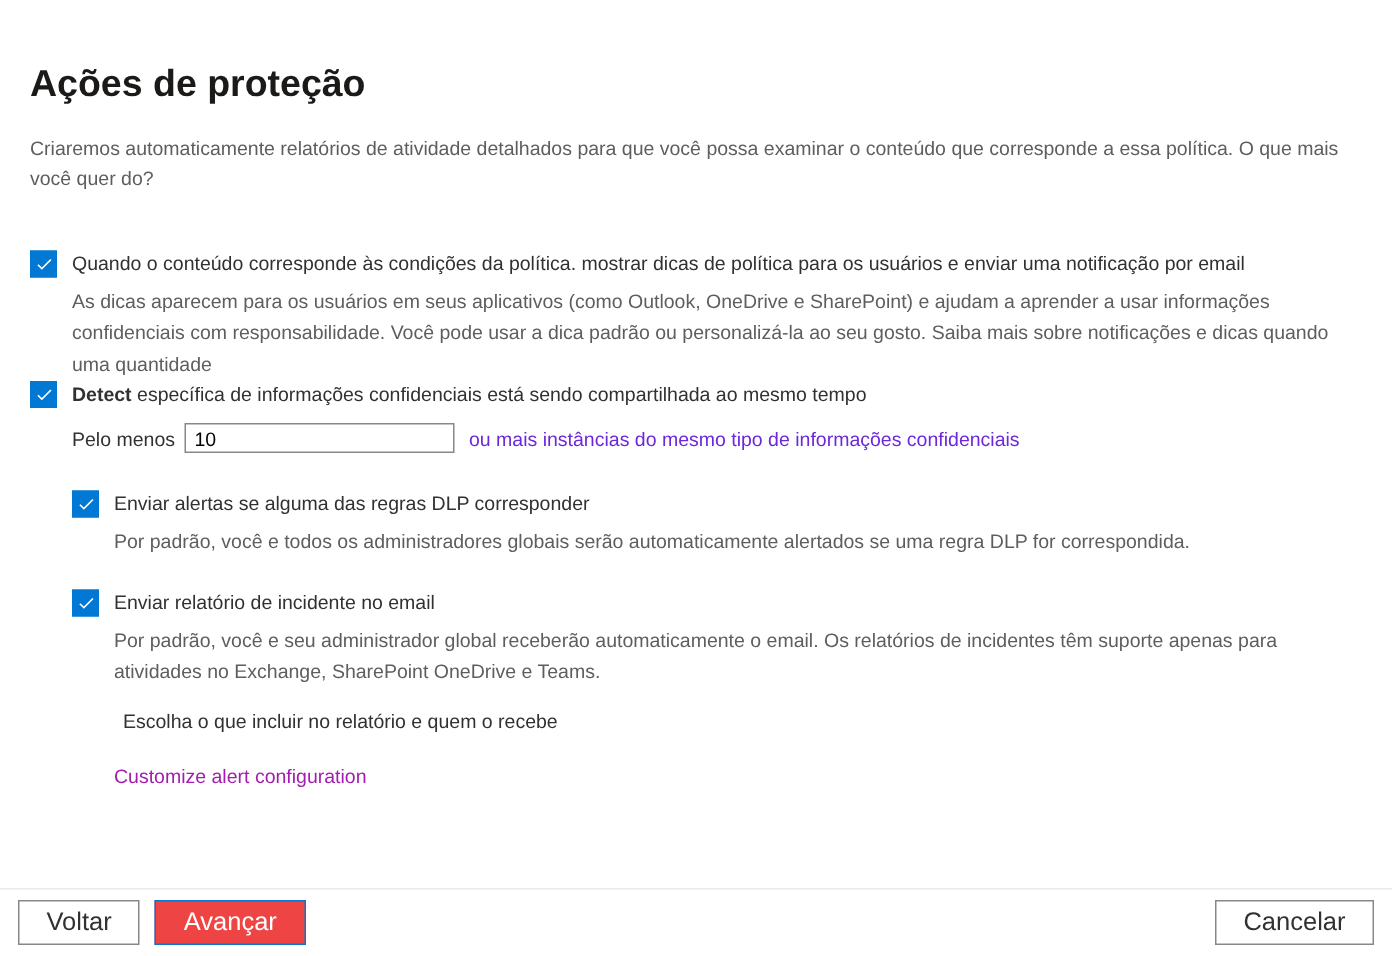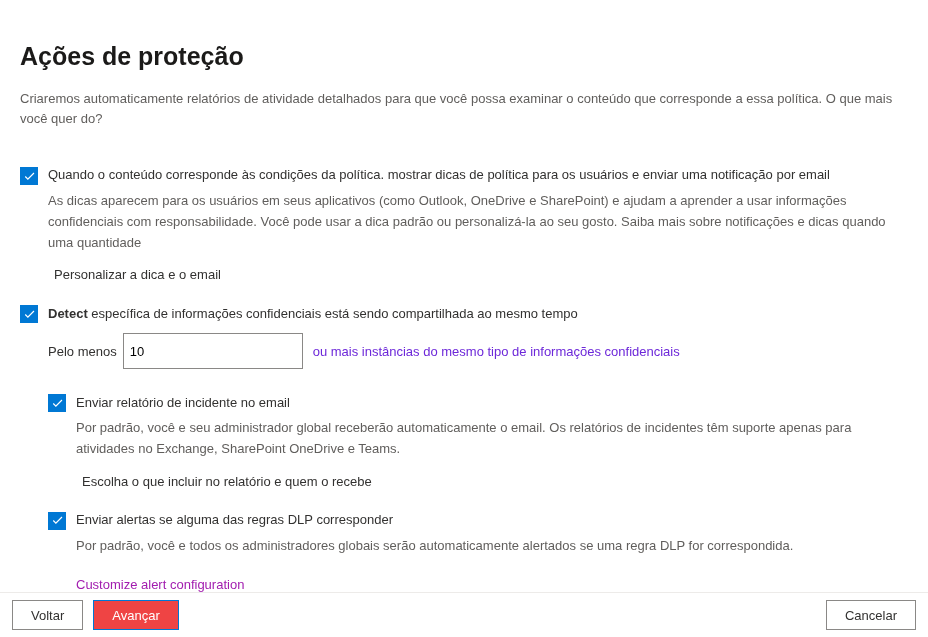--- a/index.html
+++ b/index.html
@@ -26,21 +26,21 @@
       margin-top: 26px;
     }
     .page-desc {
       font-size: 13px;
       color: #605e5c;
       line-height: 1.5;
       margin-bottom: 38px;
     }
     .option-row {
       display: flex;
-      align-items: center;
+      align-items: flex-end;
       margin-bottom: 4px;
     }
     .checkbox {
       width: 18px;
       height: 18px;
       border: 1px solid #0078d4;
       background: #0078d4;
       display: inline-flex;
       align-items: center;
       justify-content: center;
@@ -72,21 +72,21 @@
     .al-row {
       display: flex;
       align-items: center;
       margin-left: 28px;
       margin-top: 10px;
       margin-bottom: 24px;
     }
     .al-pre { font-size: 13px; color: #323130; margin-right: 6px; }
     .al-input {
       width: 180px;
-      height: 36px;
+      height: 20px;
       border: 1px solid #8a8886;
       font-size: 13px;
       padding: 0 6px;
       margin-right: 10px;
       font-family: inherit;
     }
     .al-post { font-size: 13px; color: #6d28d9; }
     .nested { margin-left: 28px; margin-bottom: 20px; }
     .nested .sub-desc { margin-left: 28px; }
     .nested .link-like { margin-left: 34px; }
@@ -101,21 +101,21 @@
       left: 0; right: 0; bottom: 0;
       height: 45px;
       border-top: 1px solid #edebe9;
       background: #ffffff;
       display: flex;
       align-items: center;
       padding: 0 12px;
     }
     .btn {
       font-family: inherit;
-      font-size: 13px;
+      font-size: 17px;
       height: 30px;
       padding: 0 18px;
       border: 1px solid #8a8886;
       background: #ffffff;
       color: #323130;
       cursor: pointer;
     }
     .btn.primary {
       background: #ef4444;
       border-color: #0078d4;
@@ -133,21 +133,20 @@
 
   <div class="option-row">
     <span class="checkbox">
       <svg viewBox="0 0 16 16">
           <path d="M6 10.2 3.3 7.5l-1 1L6 12.2l8-8-1-1z" fill="#fff"></path>
         </svg>
     </span>
     <span class="option-label">Quando o conteúdo corresponde às condições da política. mostrar dicas de política para os usuários e enviar uma notificação por email</span>
   </div>
   <div class="sub-desc">As dicas aparecem para os usuários em seus aplicativos (como Outlook, OneDrive e SharePoint) e ajudam a aprender a usar informações confidenciais com responsabilidade. Você pode usar a dica padrão ou personalizá-la ao seu gosto. Saiba mais sobre notificações e dicas quando uma quantidade</div>
-  <div class="link-like">Personalizar a dica e o email</div>
 
   <div class="option-row">
     <span class="checkbox">
       <svg viewBox="0 0 16 16">
           <path d="M6 10.2 3.3 7.5l-1 1L6 12.2l8-8-1-1z" fill="#fff"></path>
         </svg>
     </span>
     <span class="option-label">
       <span class="bold-word">Detect</span><span> específica de informações confidenciais está sendo compartilhada ao mesmo tempo</span>
     </span>
@@ -158,36 +157,36 @@
     <span class="al-post">ou mais instâncias do mesmo tipo de informações confidenciais</span>
   </div>
 
   <div class="nested">
     <div class="option-row">
       <span class="checkbox">
         <svg viewBox="0 0 16 16">
             <path d="M6 10.2 3.3 7.5l-1 1L6 12.2l8-8-1-1z" fill="#fff"></path>
           </svg>
       </span>
-      <span class="option-label">Enviar relatório de incidente no email</span>
+      <span class="option-label">Enviar alertas se alguma das regras DLP corresponder</span>
     </div>
-    <div class="sub-desc">Por padrão, você e seu administrador global receberão automaticamente o email. Os relatórios de incidentes têm suporte apenas para atividades no Exchange, SharePoint OneDrive e Teams.</div>
-    <div class="link-like">Escolha o que incluir no relatório e quem o recebe</div>
+    <div class="sub-desc">Por padrão, você e todos os administradores globais serão automaticamente alertados se uma regra DLP for correspondida.</div>
   </div>
 
   <div class="nested">
     <div class="option-row">
       <span class="checkbox">
         <svg viewBox="0 0 16 16">
             <path d="M6 10.2 3.3 7.5l-1 1L6 12.2l8-8-1-1z" fill="#fff"></path>
           </svg>
       </span>
-      <span class="option-label">Enviar alertas se alguma das regras DLP corresponder</span>
+      <span class="option-label">Enviar relatório de incidente no email</span>
     </div>
-    <div class="sub-desc">Por padrão, você e todos os administradores globais serão automaticamente alertados se uma regra DLP for correspondida.</div>
+    <div class="sub-desc">Por padrão, você e seu administrador global receberão automaticamente o email. Os relatórios de incidentes têm suporte apenas para atividades no Exchange, SharePoint OneDrive e Teams.</div>
+    <div class="link-like">Escolha o que incluir no relatório e quem o recebe</div>
   </div>
 
   <div class="cut-link">Customize alert configuration</div>
 </div>
 
 <div class="footer-bar">
   <div class="left-group">
     <button class="btn">Voltar</button>
     <button class="btn primary">Avançar</button>
   </div>

